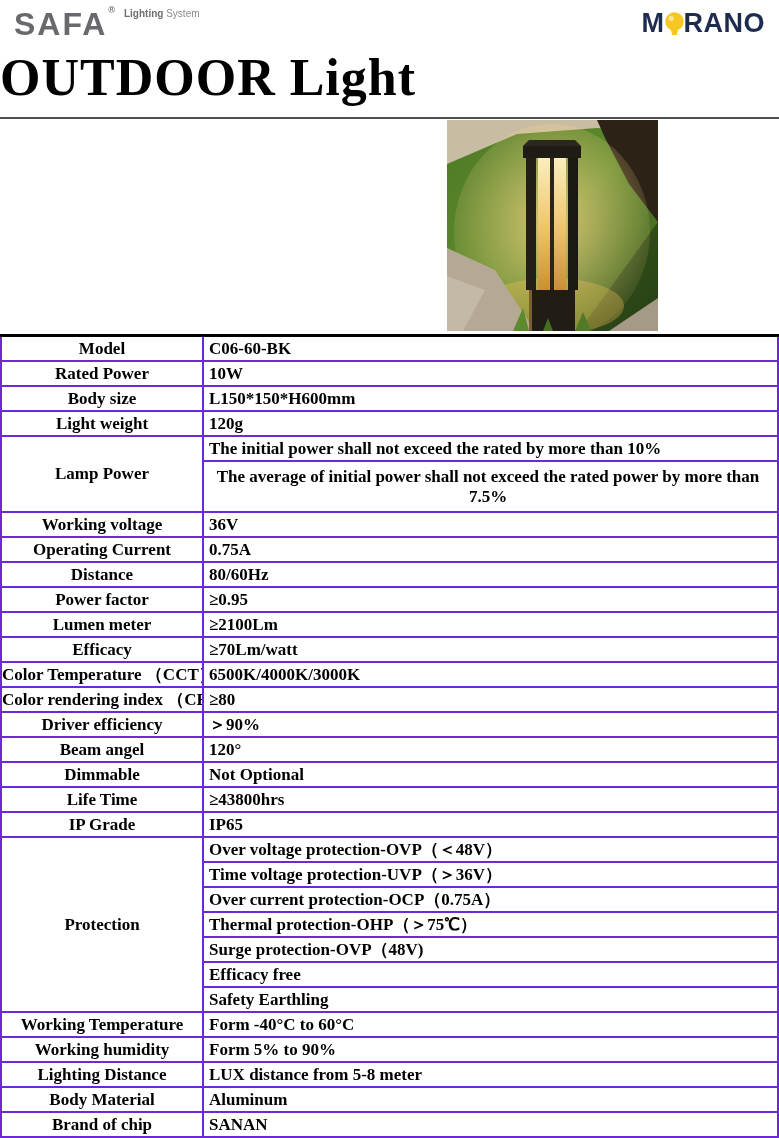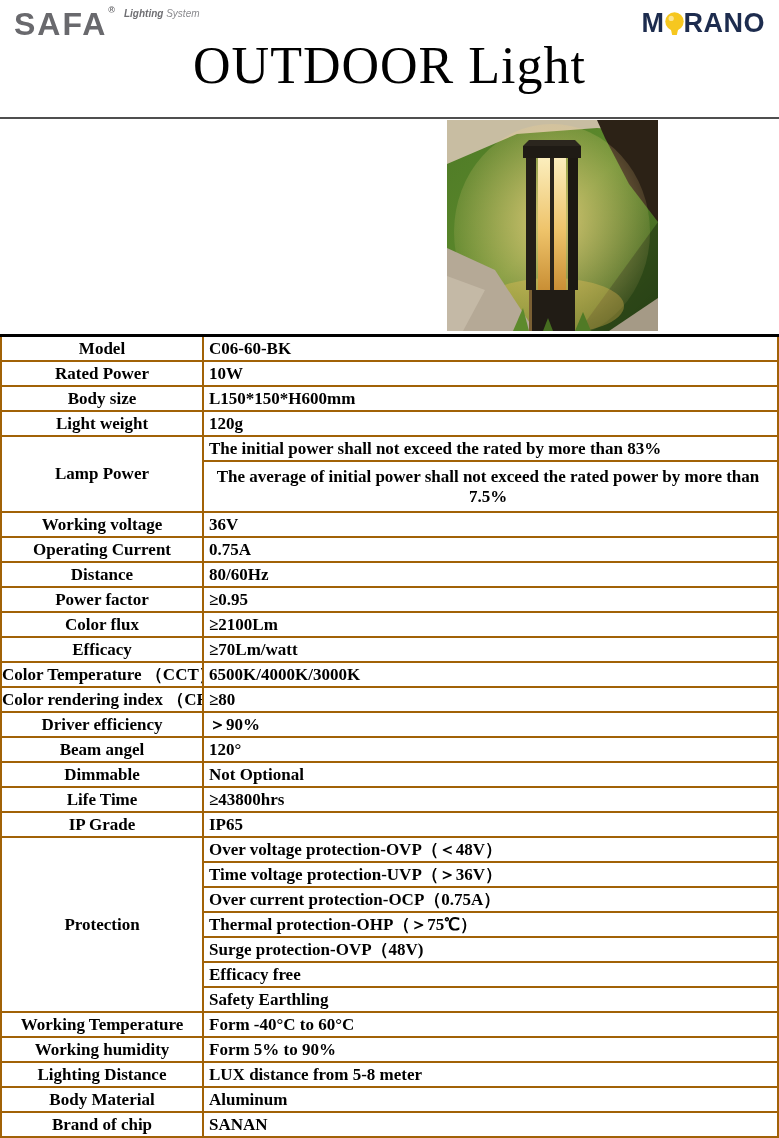--- a/index.html
+++ b/index.html
@@ -6,44 +6,44 @@
   .page{position:relative;width:779px;height:1138px;background:#fff;overflow:hidden;
         font-family:"Liberation Serif",serif;color:#000;}
 
   
   .safa{position:absolute;left:14px;top:8px;display:flex;align-items:flex-end;}
   .safa-word{font-family:"Liberation Sans",sans-serif;font-weight:800;font-size:32px;
              line-height:30px;letter-spacing:2px;color:#686back;color:#69696d;}
   .safa-reg{font-family:"Liberation Sans",sans-serif;font-size:9px;color:#69696d;
             vertical-align:top;position:relative;top:-14px;left:1px;}
   .safa-tag{font-family:"Liberation Sans",sans-serif;font-size:10px;color:#6f6f73;
-            margin:0 0 20px 8px;white-space:nowrap;font-style:italic;}
+            margin:0 0 20px 8px;white-space:nowrap;}
   .safa-tag .b{font-weight:700;}
   .safa-tag .l{font-weight:400;color:#8a8a8e;}
 
   .morano{position:absolute;right:14px;top:8px;display:flex;align-items:center;
           font-family:"Liberation Sans",sans-serif;font-weight:800;font-size:27px;
           color:#1d2c4e;letter-spacing:.5px;}
   .morano svg{margin:2px -1px 0 -1px;}
 
   
-  .title{position:absolute;top:36px;left:0;width:779px;text-align:center;
-         font-weight:400;font-size:52px;letter-spacing:1px;line-height:60px;}
+  .title{position:absolute;top:48px;left:0;width:779px;
+         font-weight:700;font-size:52px;letter-spacing:1px;line-height:60px;}
   .title-rule{position:absolute;top:117px;left:0;width:779px;height:2px;background:#4f4f4f;}
 
   
   .fig-left{position:absolute;left:133px;top:120px;width:194px;height:211px;}
   .fig-right{position:absolute;left:447px;top:120px;width:211px;height:211px;}
   .fig-left svg,.fig-right svg{display:block;}
   .dim-num{font-family:"Liberation Serif",serif;font-weight:400;fill:#cfa55c;font-size:23px;}
 
   
   table.spec{position:absolute;top:334px;left:0;width:779px;border-collapse:collapse;
              table-layout:fixed;font-weight:bold;font-size:17px;}
-  table.spec td{border:2px solid #a16207;height:23px;overflow:hidden;line-height:1.15;}
+  table.spec td{border:2px solid #6d28d9;height:23px;overflow:hidden;line-height:1.15;}
   table.spec{border-top:3px solid #000;}
   td.lbl{text-align:center;white-space:nowrap;padding:0;}
   td.val{text-align:left;padding:0 10px 0 5px;}
   tr.tall td{height:49px;text-align:center;}
   col.c1{width:202px;}
 </style>
 </head>
 <body>
 
 <div class="page">
@@ -134,21 +134,21 @@
           <td class="lbl">Body size</td>
           <td class="val">L150*150*H600mm</td>
         </tr>
       <tr>
           <td class="lbl">Light weight</td>
           <td class="val">120g</td>
         </tr>
 
       <tr>
           <td class="lbl" rowspan="2">Lamp Power</td>
-          <td class="val">The initial power shall not exceed the rated by more than 83%</td>
+          <td class="val">The initial power shall not exceed the rated by more than 10%</td>
         </tr>
       <tr class="tall">
           <td class="val">The average of initial power shall not exceed the rated power by more than 7.5%</td>
         </tr>
 
       <tr>
           <td class="lbl">Working voltage</td>
           <td class="val">36V</td>
         </tr>
       <tr>
@@ -157,21 +157,21 @@
         </tr>
       <tr>
           <td class="lbl">Distance</td>
           <td class="val">80/60Hz</td>
         </tr>
       <tr>
           <td class="lbl">Power factor</td>
           <td class="val">≥0.95</td>
         </tr>
       <tr>
-          <td class="lbl">Color flux</td>
+          <td class="lbl">Lumen meter</td>
           <td class="val">≥2100Lm</td>
         </tr>
       <tr>
           <td class="lbl">Efficacy</td>
           <td class="val">≥70Lm/watt</td>
         </tr>
       <tr>
           <td class="lbl">Color Temperature （CCT）</td>
           <td class="val">6500K/4000K/3000K</td>
         </tr>

